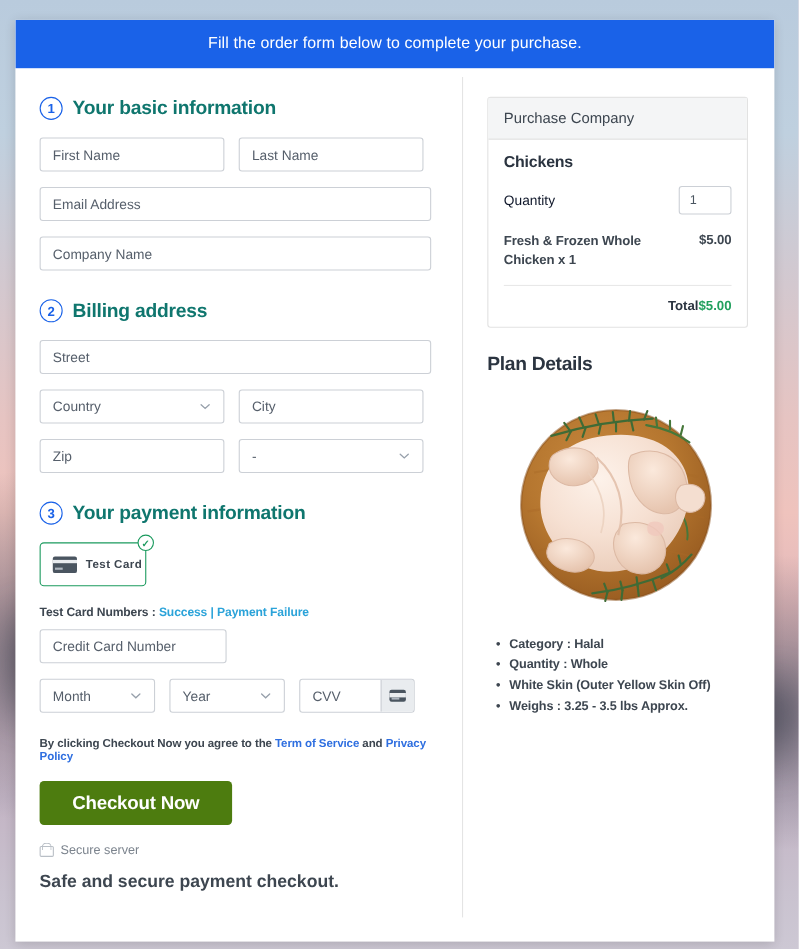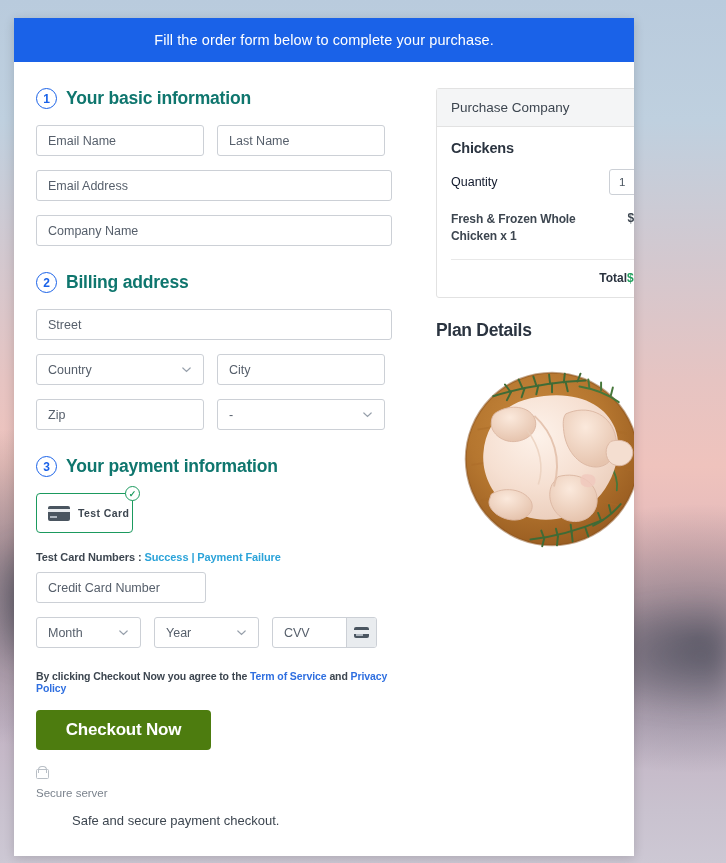--- a/index.html
+++ b/index.html
@@ -43,21 +43,21 @@
       radial-gradient(ellipse 34% 12% at 10% 70%, rgba(36,44,58,0.48) 0%, rgba(36,44,58,0) 70%),
       radial-gradient(ellipse 30% 10% at 97% 76%, rgba(36,44,58,0.42) 0%, rgba(36,44,58,0) 70%);
     filter: blur(10px);
   }
 
   
   .card {
     position: absolute;
     left: 14px;
     top: 18px;
-    width: 620px;
+    width: 690px;
     height: 838px;
     background: #ffffff;
     box-shadow: 0 2px 10px rgba(0,0,0,0.16);
     overflow: hidden;
   }
 
   .banner {
     height: 44px;
     background: #1a62e8;
     color: #ffffff;
@@ -256,26 +256,25 @@
     font-size: 17px;
     font-weight: bold;
     font-family: "Liberation Sans", sans-serif;
     cursor: pointer;
     letter-spacing: -0.2px;
     margin-bottom: 16px;
   }
 
   .secure {
     display: flex;
-    align-items: flex-start;
+    align-items: center;
     gap: 8px;
     font-size: 11.5px;
     color: #7b838d;
     margin-bottom: 14px;
-    flex-direction: column;
   }
   .lock {
     width: 11px; height: 13px;
     position: relative;
     flex: 0 0 auto;
   }
   .lock::before {
     content: "";
     position: absolute;
     left: 2px; top: 0;
@@ -285,21 +284,21 @@
     border-radius: 4px 4px 0 0;
   }
   .lock::after {
     content: "";
     position: absolute;
     left: 0; bottom: 0;
     width: 11px; height: 8px;
     border: 1.5px solid #b9bfc6;
     border-radius: 1.5px;
   }
-  .safe-note { font-size: 13px; color: #3d4650; font-weight: normal; margin-left: 36px; }
+  .safe-note { font-size: 16px; color: #3d4650; font-weight: bold; }
 
   
   .purchase-box {
     border: 1px solid #e2e2e2;
     border-radius: 3px;
     background: #fff;
     margin-bottom: 22px;
   }
   .purchase-head {
     background: #f4f5f6;
@@ -406,21 +405,21 @@
 
     <div class="col-left">
 
       
       <div class="step-head">
         <div class="step-num">1</div>
         <div class="step-title">Your basic information</div>
       </div>
 
       <div class="row">
-        <div class="fld half">Email Name</div>
+        <div class="fld half">First Name</div>
         <div class="fld half">Last Name</div>
       </div>
 
       <div class="row">
         <div class="fld full">Email Address</div>
       </div>
 
       <div class="row">
         <div class="fld full">Company Name</div>
       </div>
@@ -617,16 +616,22 @@
 
           <path d="M124 122 C146 116 164 128 164 146 C164 162 148 172 132 166 C118 160 112 142 118 130 Z" fill="url(#meat2)" stroke="#dcb9a4" stroke-width="1"></path>
 
           <path d="M100 60 C120 78 128 104 120 132" fill="none" stroke="#e2c0ab" stroke-width="2" opacity="0.9"></path>
           <path d="M92 74 C106 92 110 112 104 130" fill="none" stroke="#eacfbd" stroke-width="1.6" opacity="0.8"></path>
 
           <path d="M150 120 C158 118 164 122 162 128 C160 134 152 134 148 130 C146 126 147 121 150 120 Z" fill="#f0c8bd" opacity="0.8"></path>
         </svg>
       </div>
 
+      <ul class="plan-list">
+        <li>Category : Halal</li>
+        <li>Quantity : Whole</li>
+        <li>White Skin (Outer Yellow Skin Off)</li>
+        <li>Weighs : 3.25 - 3.5 lbs Approx.</li>
+      </ul>
 
     </div>
   </div>
 </div>
 
 </body></html>

